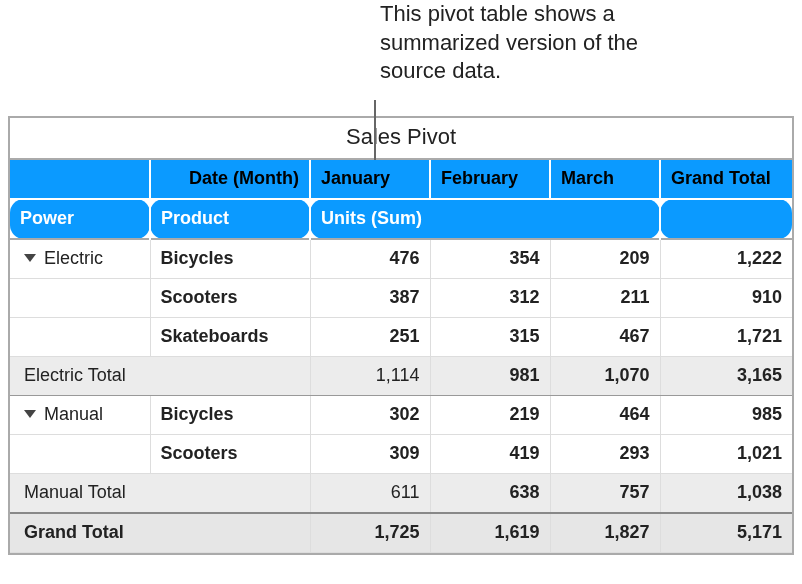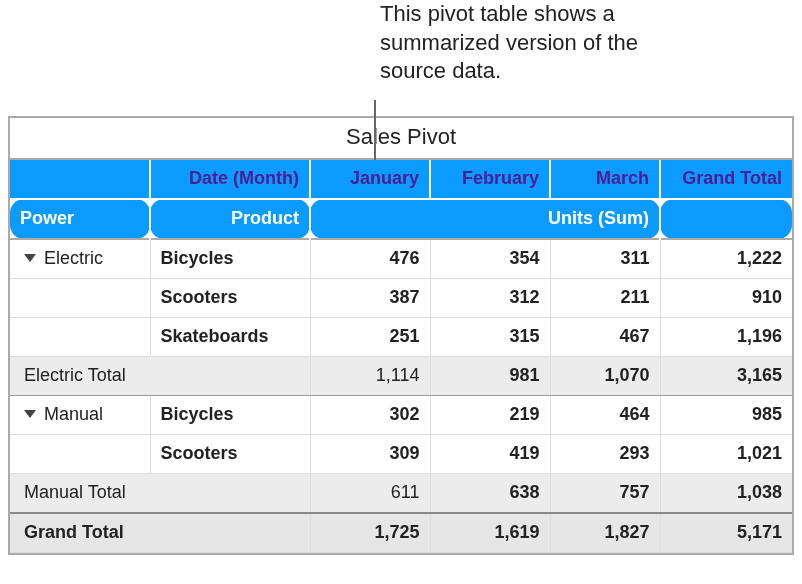--- a/index.html
+++ b/index.html
@@ -49,34 +49,34 @@
   col.c5 { width: 132px; }
   th, td {
     padding: 8px 10px;
     text-align: right;
     font-weight: 400;
     vertical-align: middle;
     height: 22px;
   }
   .hdr th {
     background: #0b9aff;
-    color: #4c1d95;
+    color: #000000;
     font-weight: 700;
     text-align: left;
     border-bottom: 2px solid #fff;
   }
   .hdr2 th {
     background: #0b9aff;
     color: #fff;
     font-weight: 700;
     text-align: left;
     border-radius: 14px;
   }
   .hdr th.rt, .hdr2 th.rt { text-align: left; }
-  .hdr th + th, .hdr2 th + th { border-left: 2px solid #fff; text-align: right; }
+  .hdr th + th, .hdr2 th + th { border-left: 2px solid #fff; }
   .hdr2 { border-bottom: 2px solid #aaa; }
   tbody td { border-bottom: 1px solid #ddd; }
   tbody td + td { border-left: 1px solid #ddd; }
   td.lbl { text-align: left; font-weight: 700; }
   td.lbl-plain { text-align: left; font-weight: 400; }
   td.num { font-variant-numeric: tabular-nums; }
   td.bold { font-weight: 700; }
   tr.subtotal td { background: #ececec; border-top: 1px solid #999; border-bottom: 1px solid #999; }
   tr.subtotal td.lbl { font-weight: 400; }
   tr.grand td { background: #e6e6e6; font-weight: 700; border-top: 2px solid #888; }
@@ -129,38 +129,38 @@
     </thead>
     <tbody>
 
       <tr>
         <td class="lbl-plain first-col">
           <span class="tri"></span><span>Electric</span>
         </td>
         <td class="lbl">Bicycles</td>
         <td class="num">476</td>
         <td class="num">354</td>
-        <td class="num">311</td>
+        <td class="num">209</td>
         <td class="num bold">1,222</td>
       </tr>
       <tr>
         <td class="first-col"></td>
         <td class="lbl">Scooters</td>
         <td class="num">387</td>
         <td class="num">312</td>
         <td class="num">211</td>
         <td class="num bold">910</td>
       </tr>
       <tr>
         <td class="first-col"></td>
         <td class="lbl">Skateboards</td>
         <td class="num">251</td>
         <td class="num">315</td>
         <td class="num">467</td>
-        <td class="num bold">1,196</td>
+        <td class="num bold">1,721</td>
       </tr>
       <tr class="subtotal">
         <td class="lbl first-col" colspan="2">Electric Total</td>
         <td class="num">1,114</td>
         <td class="num">981</td>
         <td class="num">1,070</td>
         <td class="num bold">3,165</td>
       </tr>
 
       <tr>

